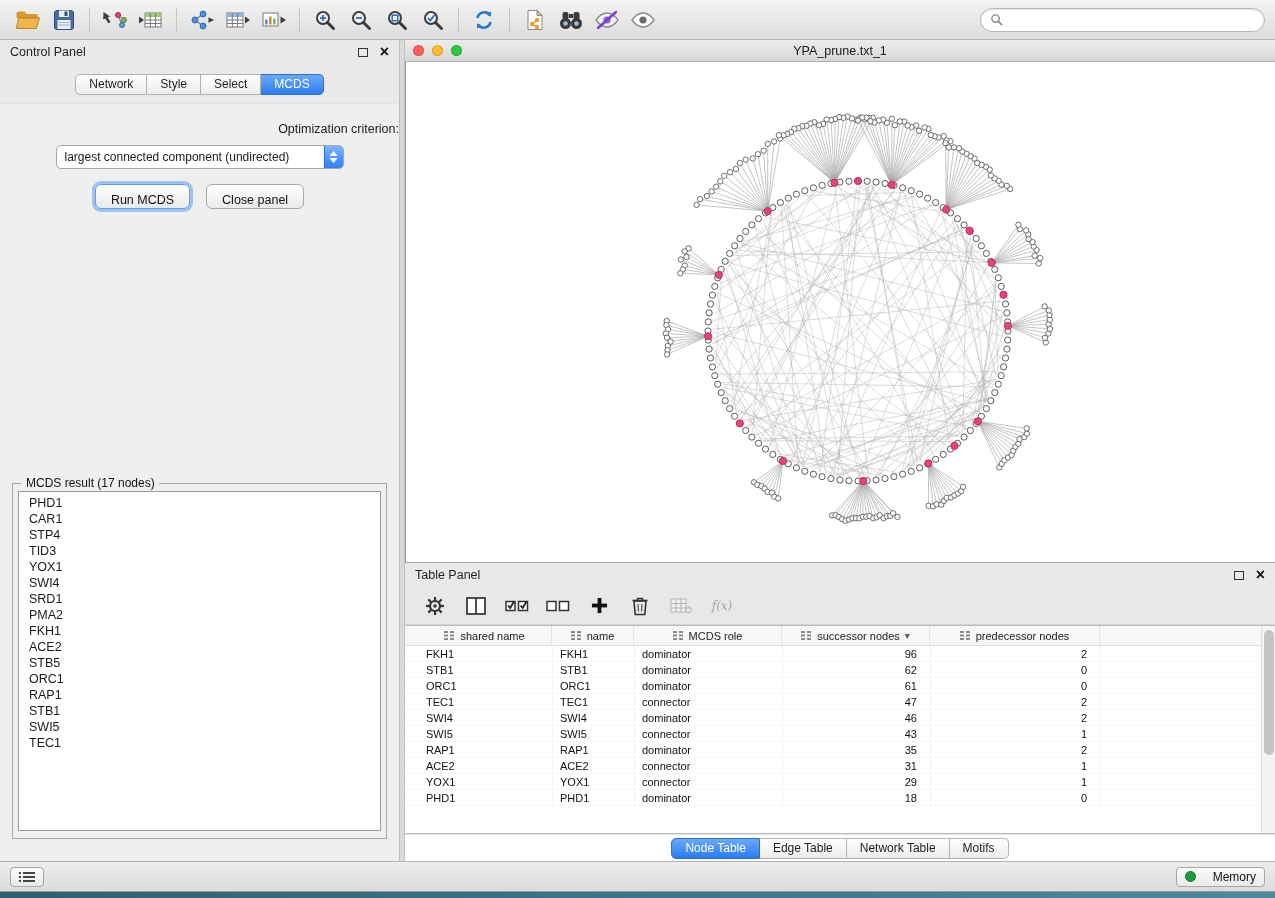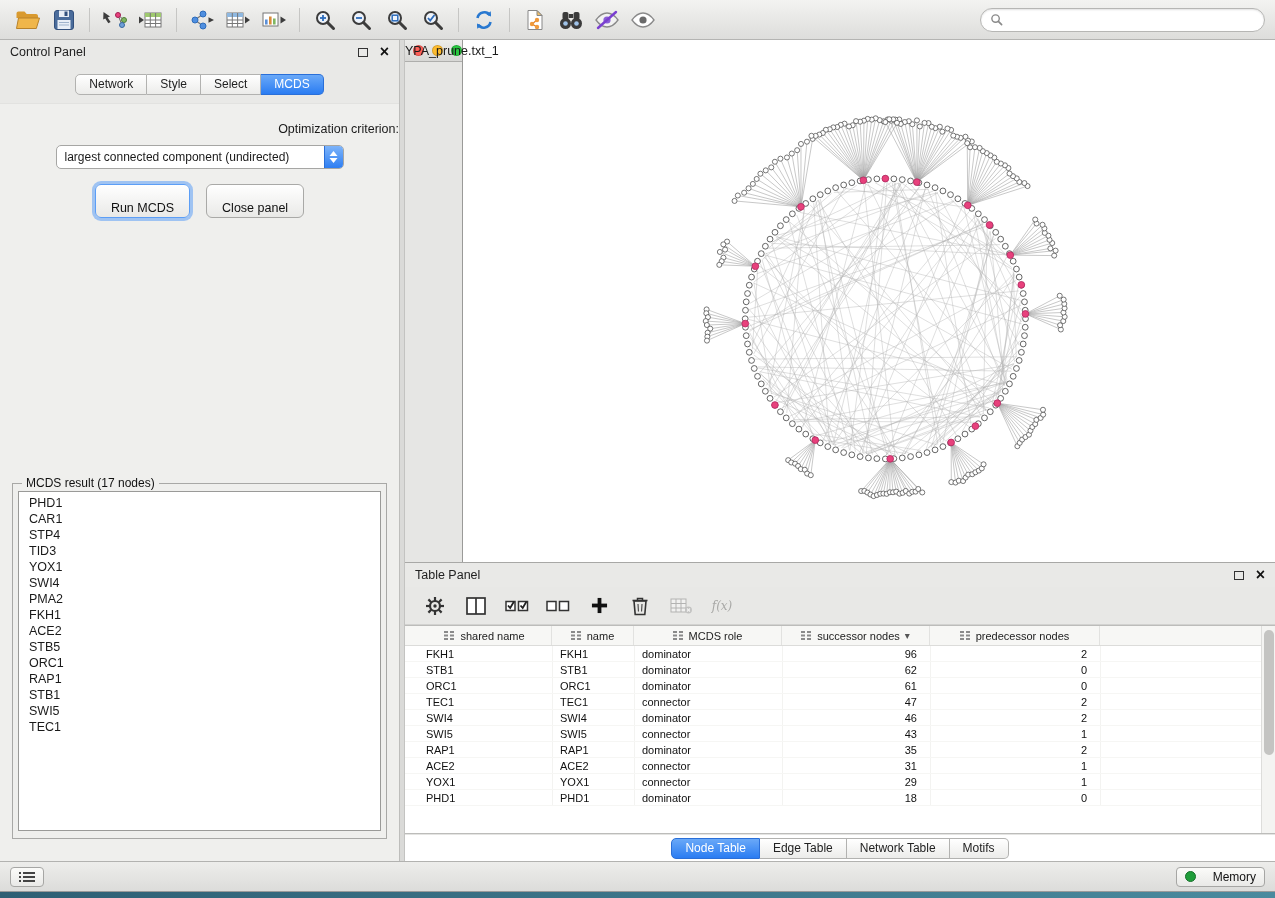--- a/index.html
+++ b/index.html
@@ -34,30 +34,30 @@
 .tab.active{background:linear-gradient(#6aa9f8,#2a7cf2);border-color:#2a6fd8;color:#fff}
 
 
 .cp-tabs{padding:10px 0 8px;background:#e9e9e7}
 .cp-content{flex:1;display:flex;flex-direction:column;background:#efefed;border-top:1px solid #e2e2e0;padding-top:18px;min-height:0}
 .opt-label{text-align:right;font-size:12.5px;margin-bottom:9px}
 .dropdown{width:288px;height:24px;margin:0 auto;border:1px solid #a6a6a4;border-radius:5px;background:#fff;display:flex;align-items:center;overflow:hidden}
 .dropdown .dval{flex:1;font-size:12px;padding:0 8px;white-space:nowrap;overflow:hidden}
 .dropdown .stepper{width:19px;height:100%;background:linear-gradient(#7db4fa,#2e7ef2);display:flex;align-items:center;justify-content:center;border-left:1px solid #2a6fd8}
 .btn-row{display:flex;justify-content:center;gap:16px;margin-top:15px}
-.btn{height:25px;padding:16px 15px;font-size:12.5px;border:1px solid #a9a9a7;border-radius:6px;background:linear-gradient(#ffffff,#e9e9e7);color:#111}
+.btn{height:25px;padding:8px 15px;font-size:12.5px;border:1px solid #a9a9a7;border-radius:6px;background:linear-gradient(#ffffff,#e9e9e7);color:#111}
 .btn.focused{box-shadow:0 0 0 3px rgba(92,158,246,.55);border-color:#5c9ef6}
 .cp-spacer{flex:1}
 .result-box{margin:0 12px 22px;border:1px solid #a8a8a6;padding:1px 5px 7px;background:transparent}
 .result-box legend{font-size:12px;padding:0 4px;margin-left:4px;color:#111}
 .result-list{background:#fff;border:1px solid #9a9a98;height:340px;overflow:auto;padding:3px 0;font-size:12.5px}
 .result-item{padding:0 10px;height:16px;line-height:16px;white-space:nowrap}
 
 
-.net-window{height:522px;flex:none;display:flex;min-width:0}
+.net-window{height:522px;flex:none;display:flex;flex-direction:column;min-width:0}
 .net-titlebar{height:22px;flex:none;background:linear-gradient(#ededeb,#d7d7d5);border-bottom:1px solid #aeaeac;display:flex;align-items:center;position:relative}
 .tl{width:11px;height:11px;border-radius:50%;margin-left:8px;flex:none;border:1px solid rgba(0,0,0,.15)}
 .net-title{position:absolute;left:0;right:0;text-align:center;font-size:12.5px;color:#1a1a1a;pointer-events:none}
 .net-canvas{flex:1;background:#fff;border-left:1px solid #9a9a98;min-height:0}
 .net-canvas svg{display:block;width:100%;height:100%}
 
 
 .table-panel{flex:1;display:flex;flex-direction:column;background:#ececea;border-top:1px solid #a8a8a6;min-height:0}
 .tp-toolbar{height:38px;flex:none;display:flex;align-items:center;gap:13px;padding:0 16px;background:#e8e8e6;border-bottom:1px solid #d2d2d0}
 .ti{width:28px;height:28px;display:flex;align-items:center;justify-content:center}
@@ -283,20 +283,21 @@
         <div class="cp-spacer"></div>
         <fieldset class="result-box">
           <legend>MCDS result (17 nodes)</legend>
           <div class="result-list">
               <div class="result-item">PHD1</div>
               <div class="result-item">CAR1</div>
               <div class="result-item">STP4</div>
               <div class="result-item">TID3</div>
               <div class="result-item">YOX1</div>
               <div class="result-item">SWI4</div>
+              <div class="result-item">SRD1</div>
               <div class="result-item">PMA2</div>
               <div class="result-item">FKH1</div>
               <div class="result-item">ACE2</div>
               <div class="result-item">STB5</div>
               <div class="result-item">ORC1</div>
               <div class="result-item">RAP1</div>
               <div class="result-item">STB1</div>
               <div class="result-item">SWI5</div>
               <div class="result-item">TEC1</div>
             </div>

